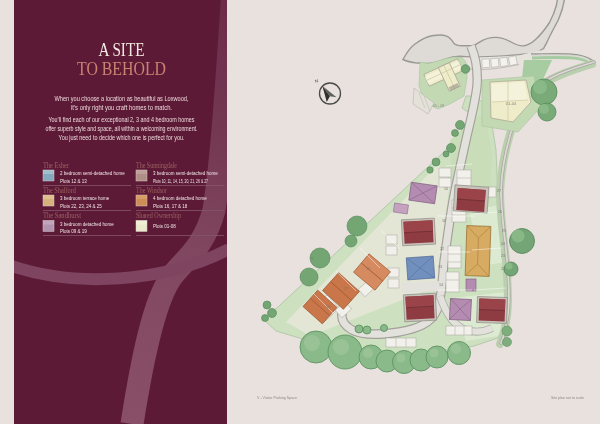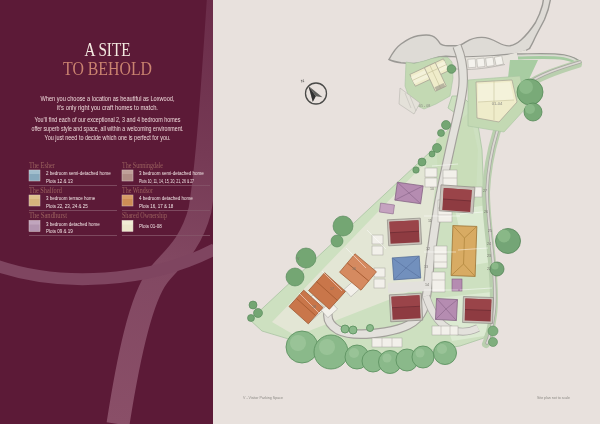--- a/index.html
+++ b/index.html
@@ -1,17 +1,17 @@
 <!DOCTYPE html>
 <html><head>
 <meta charset="utf-8">
 <style>
   html,body{margin:0;padding:0;}
   body{width:600px;height:424px;overflow:hidden;background:#e8e1dd;font-family:"Liberation Sans",sans-serif;}
-  #stage{position:relative;width:554px;height:424px;}
+  #stage{position:relative;width:554px;height:424px;margin-left:14px;}
 </style>
 </head>
 <body>
 <div id="stage">
 
 <svg id="map" width="600" height="424" viewBox="0 0 600 424" style="position:absolute;left:0;top:0">
   <rect x="0" y="0" width="600" height="424" fill="#e8e1dd"></rect>
 
   <path d="M250,320 L430,152 L448,130 L458,115 L448,108 L452,96 L462,96 L470,104 L476,112 L482,150 L484,200 L490,250 L495,300 L493,320 L484,338 L460,346 L420,352 L380,357 L330,352 L292,340 L262,331 Z" fill="#cde0c0" stroke="#a9c4a2" stroke-width="0.8"></path>
 

